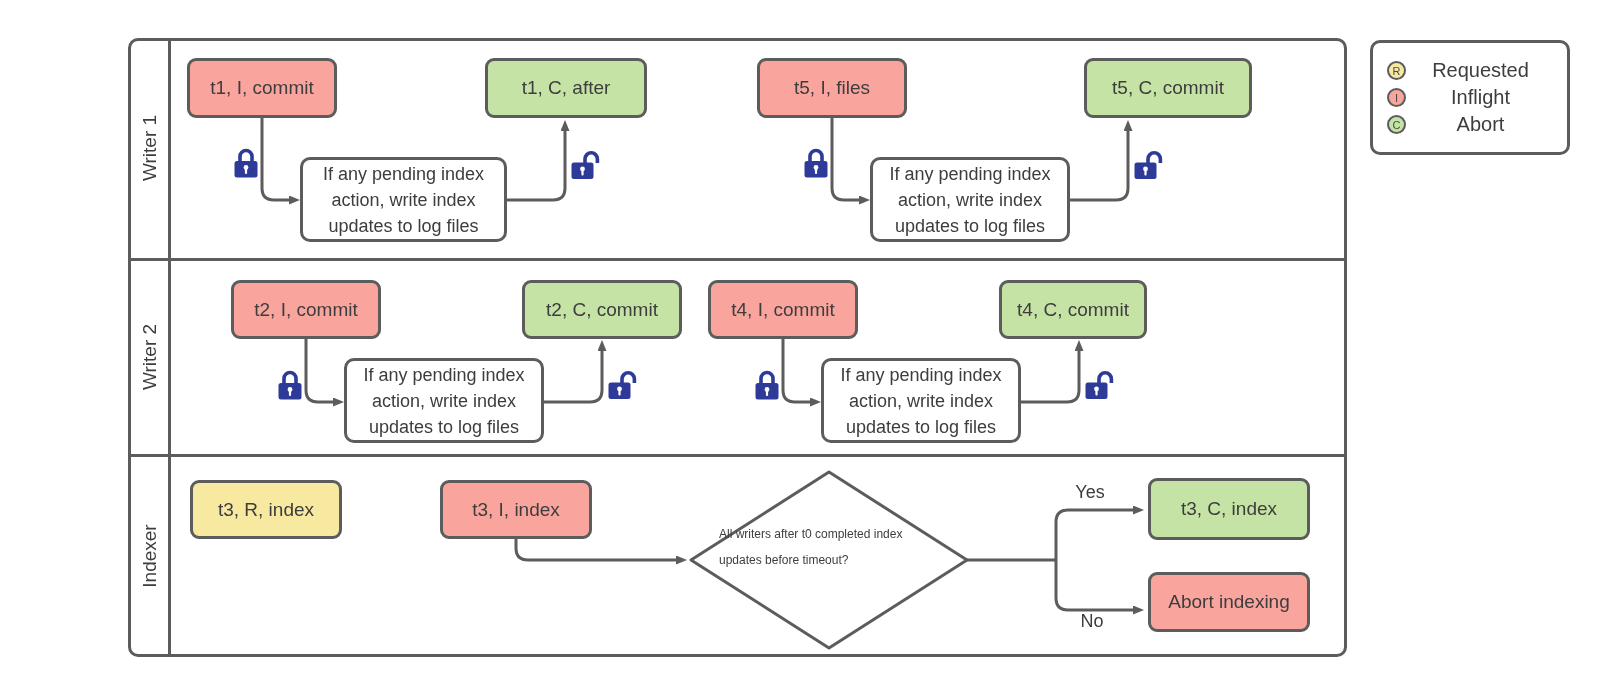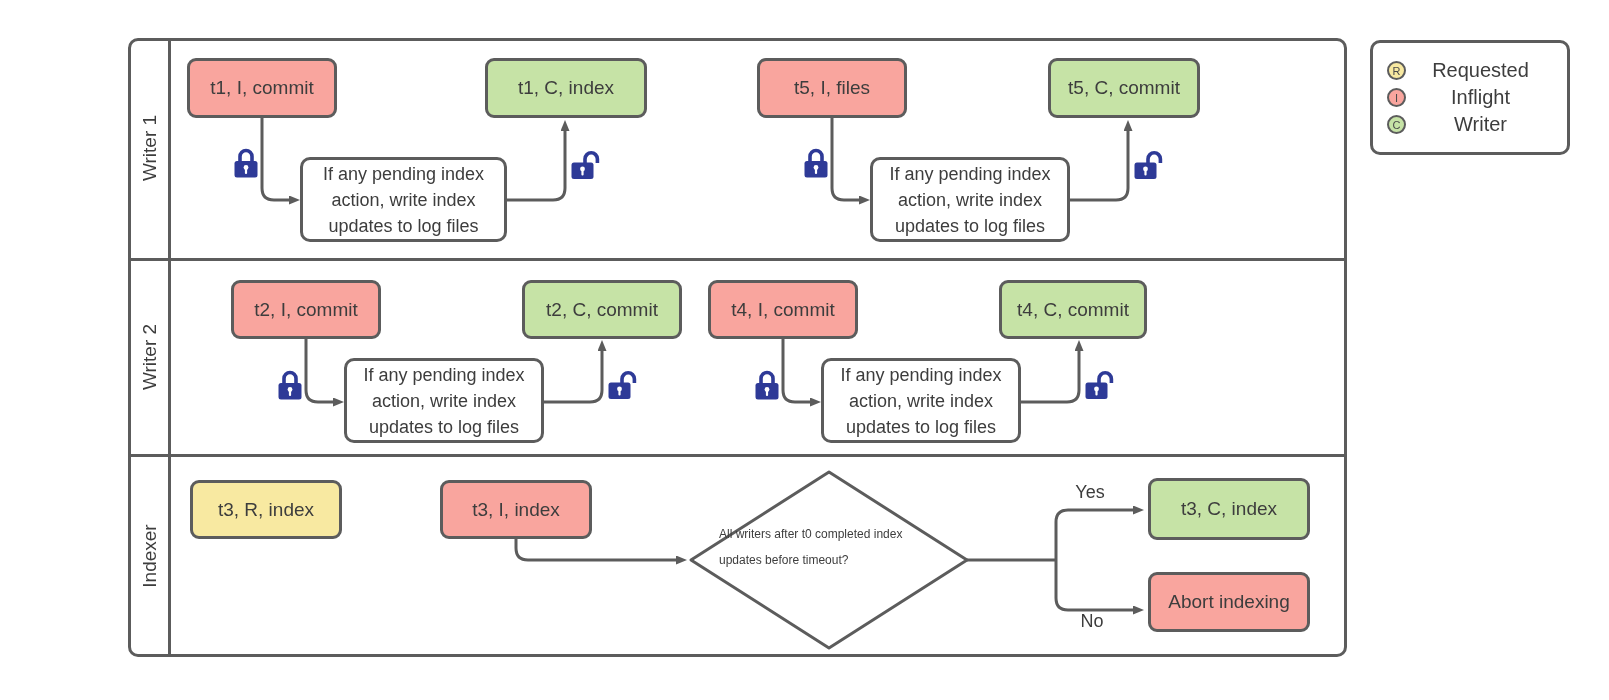--- a/index.html
+++ b/index.html
@@ -97,24 +97,24 @@
       <path d="M967,560 H1056"></path>
       <path d="M1056,560 V522 Q1056,510 1068,510 H1134" marker-end="url(#arr)"></path>
       <path d="M1056,560 V598 Q1056,610 1068,610 H1134" marker-end="url(#arr)"></path>
 
       <polygon points="829,472 967,560 829,648 691,560" fill="#ffffff" stroke-linejoin="round"></polygon>
     </g>
   </svg>
 
   <div class="node pink" style="left:187px;top:58px;width:150px;height:60px;">t1, I, commit</div>
   <div class="node process" style="left:300px;top:157px;width:207px;height:85px;">If any pending index action, write index updates to log files</div>
-  <div class="node green" style="left:485px;top:58px;width:162px;height:60px;">t1, C, index</div>
+  <div class="node green" style="left:485px;top:58px;width:162px;height:60px;">t1, C, after</div>
   <div class="node pink" style="left:757px;top:58px;width:150px;height:60px;">t5, I, files</div>
   <div class="node process" style="left:870px;top:157px;width:200px;height:85px;">If any pending index action, write index updates to log files</div>
-  <div class="node green" style="left:1048px;top:58px;width:152px;height:60px;">t5, C, commit</div>
+  <div class="node green" style="left:1084px;top:58px;width:168px;height:60px;">t5, C, commit</div>
 
   <div class="node pink" style="left:231px;top:280px;width:150px;height:59px;">t2, I, commit</div>
   <div class="node process" style="left:344px;top:358px;width:200px;height:85px;">If any pending index action, write index updates to log files</div>
   <div class="node green" style="left:522px;top:280px;width:160px;height:59px;">t2, C, commit</div>
   <div class="node pink" style="left:708px;top:280px;width:150px;height:59px;">t4, I, commit</div>
   <div class="node process" style="left:821px;top:358px;width:200px;height:85px;">If any pending index action, write index updates to log files</div>
   <div class="node green" style="left:999px;top:280px;width:148px;height:59px;">t4, C, commit</div>
 
   <div class="node yellow" style="left:190px;top:480px;width:152px;height:59px;">t3, R, index</div>
   <div class="node pink" style="left:440px;top:480px;width:152px;height:59px;">t3, I, index</div>
@@ -179,17 +179,17 @@
     <div class="legend-row">
       <div class="legend-dot r">R</div>
       <div class="legend-label">Requested</div>
     </div>
     <div class="legend-row">
       <div class="legend-dot i">I</div>
       <div class="legend-label">Inflight</div>
     </div>
     <div class="legend-row">
       <div class="legend-dot c">C</div>
-      <div class="legend-label">Writer</div>
+      <div class="legend-label">Abort</div>
     </div>
   </div>
 
 </div>
 
 </body></html>

